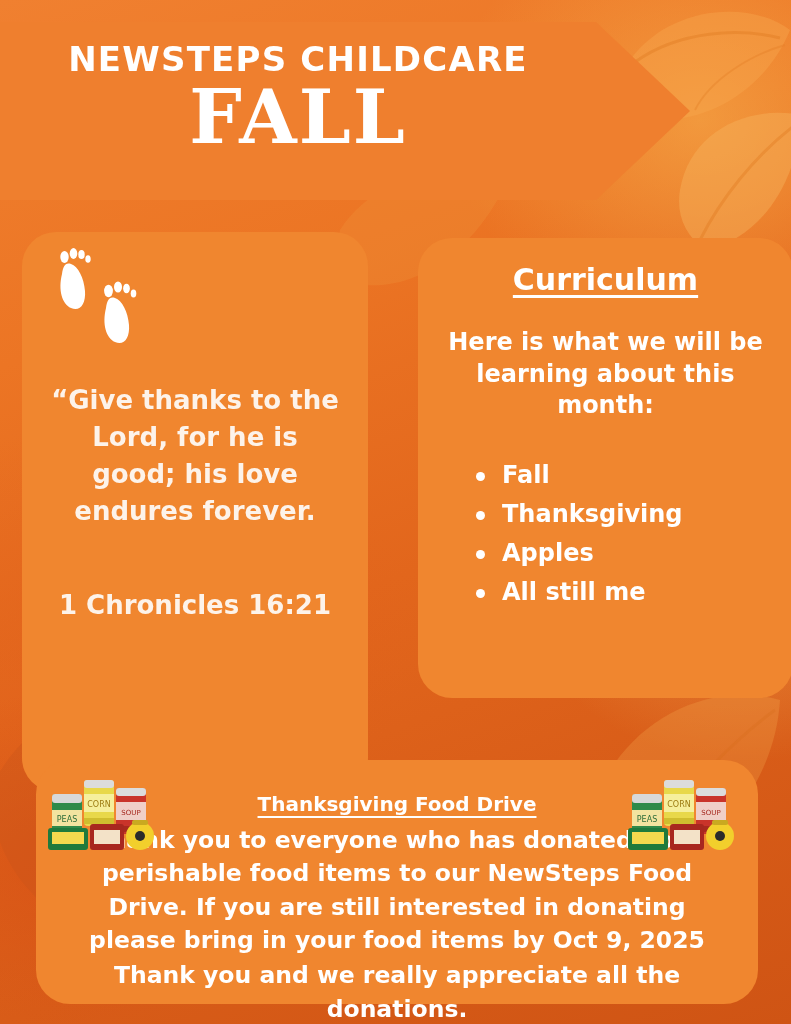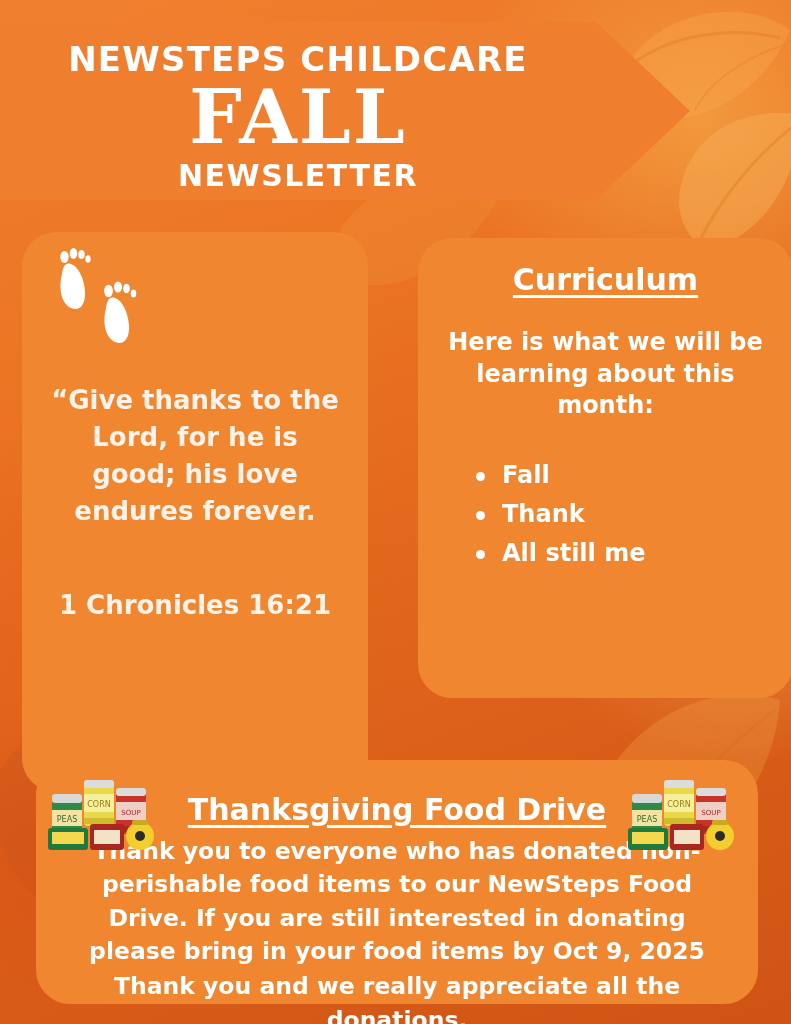--- a/index.html
+++ b/index.html
@@ -185,21 +185,21 @@
     left: 36px;
     top: 760px;
     width: 722px;
     height: 244px;
     padding: 14px 20px;
   }
   #fooddrive-title {
     text-align: center;
     font-family: "DejaVu Sans", sans-serif;
     font-weight: 700;
-    font-size: 30px;
+    font-size: 20px;
     color: #ffffff;
     text-decoration: underline;
     text-underline-offset: 5px;
     padding-top: 18px;
   }
   #fooddrive-body {
     margin-top: 8px;
     text-align: center;
     font-family: "DejaVu Sans", sans-serif;
     font-weight: 700;
@@ -260,21 +260,20 @@
   <div class="leaf" style="left:-30px; top:700px;">
     <svg width="220" height="260" viewBox="0 0 220 260">
       <path d="M110,10 C180,70 215,160 160,250 C80,230 10,160 25,80 C50,35 80,18 110,10 Z" fill="#c8551a" opacity="0.45"></path>
     </svg>
   </div>
 
   <div id="header-banner">
     <div id="header-inner">
       <div class="hdr-top">NewSteps Childcare</div>
       <div class="hdr-main">Fall</div>
-      <div class="hdr-sub">Newsletter</div>
     </div>
   </div>
 
   <div class="card" id="verse-card">
     <div id="footprints">
       <svg width="120" height="110" viewBox="0 0 120 110">
 
         <g fill="#ffffff">
           <path d="M18,28 C14,44 18,58 27,62 C36,66 42,58 41,45 C40,32 34,20 27,18 C21,16 19,21 18,28 Z"></path>
           <ellipse cx="20.5" cy="11" rx="4.2" ry="6"></ellipse>
@@ -294,21 +293,22 @@
     </div>
     <div id="verse-text">“Give thanks to the Lord, for he is good; his love endures forever.</div>
     <div id="verse-ref">1 Chronicles 16:21</div>
   </div>
 
   <div class="card" id="curriculum-card">
     <div id="curriculum-title">Curriculum</div>
     <div id="curriculum-intro">Here is what we will be learning about this month:</div>
     <ul id="curriculum-list">
       <li>Fall</li>
-      <li>Thank</li>
+      <li>Thanksgiving</li>
+      <li>Apples</li>
       <li>All still me</li>
     </ul>
   </div>
 
   <div class="card" id="fooddrive-card">
 
     <div class="cans" id="cans-left">
       <svg width="126" height="78" viewBox="0 0 126 78">
 
         <g>

